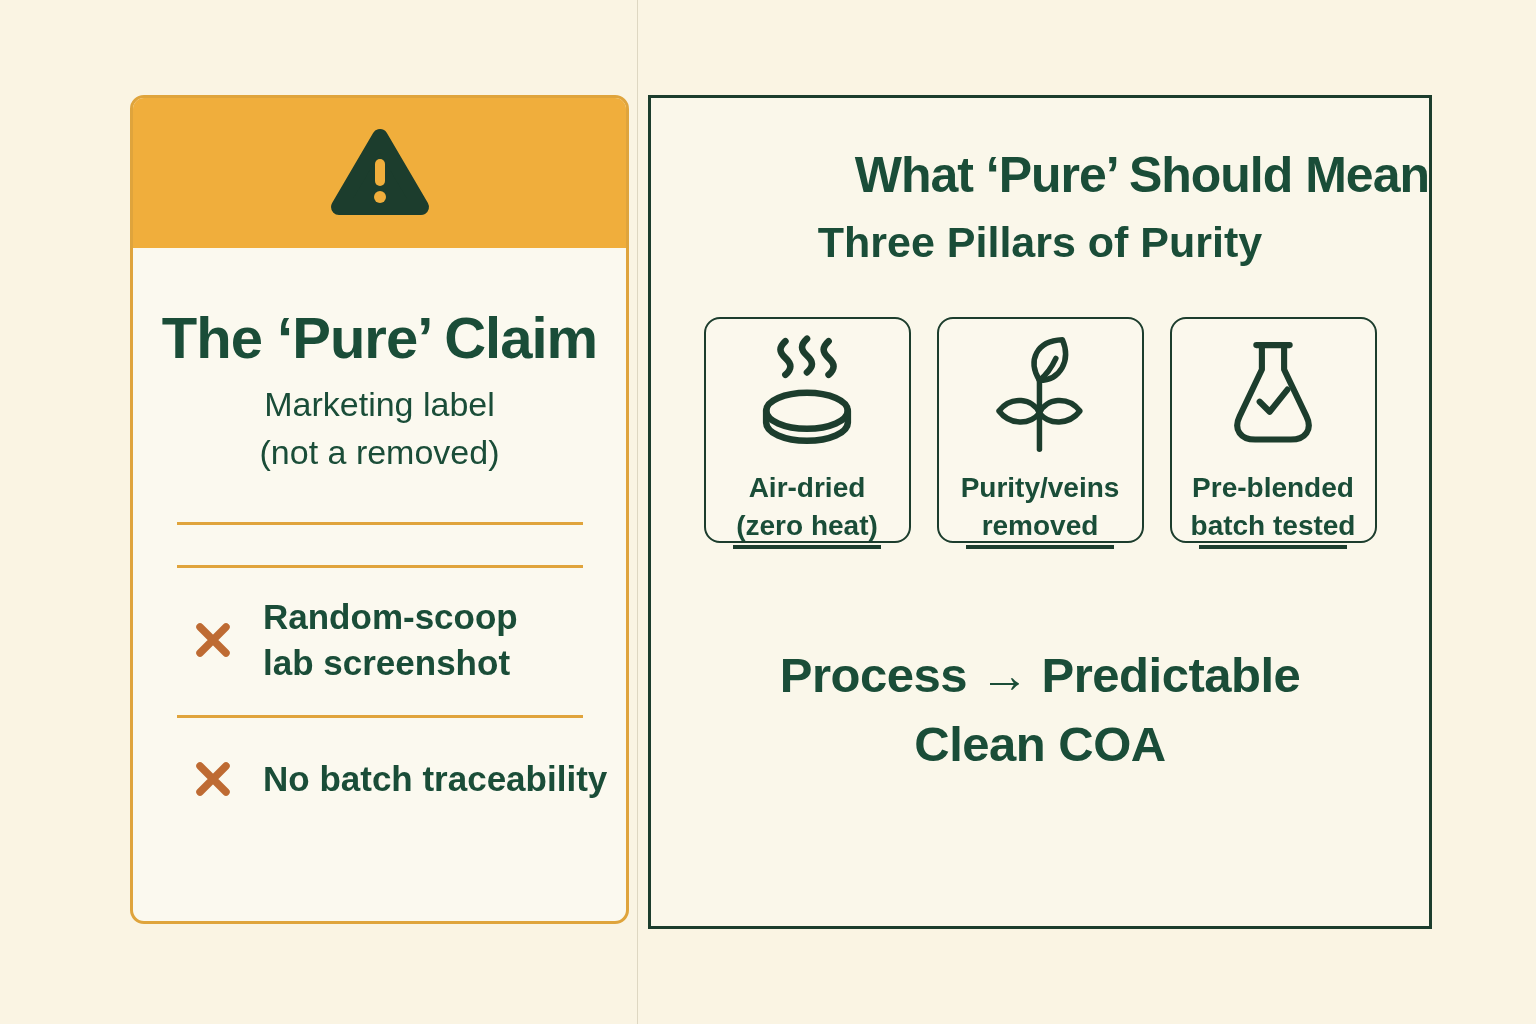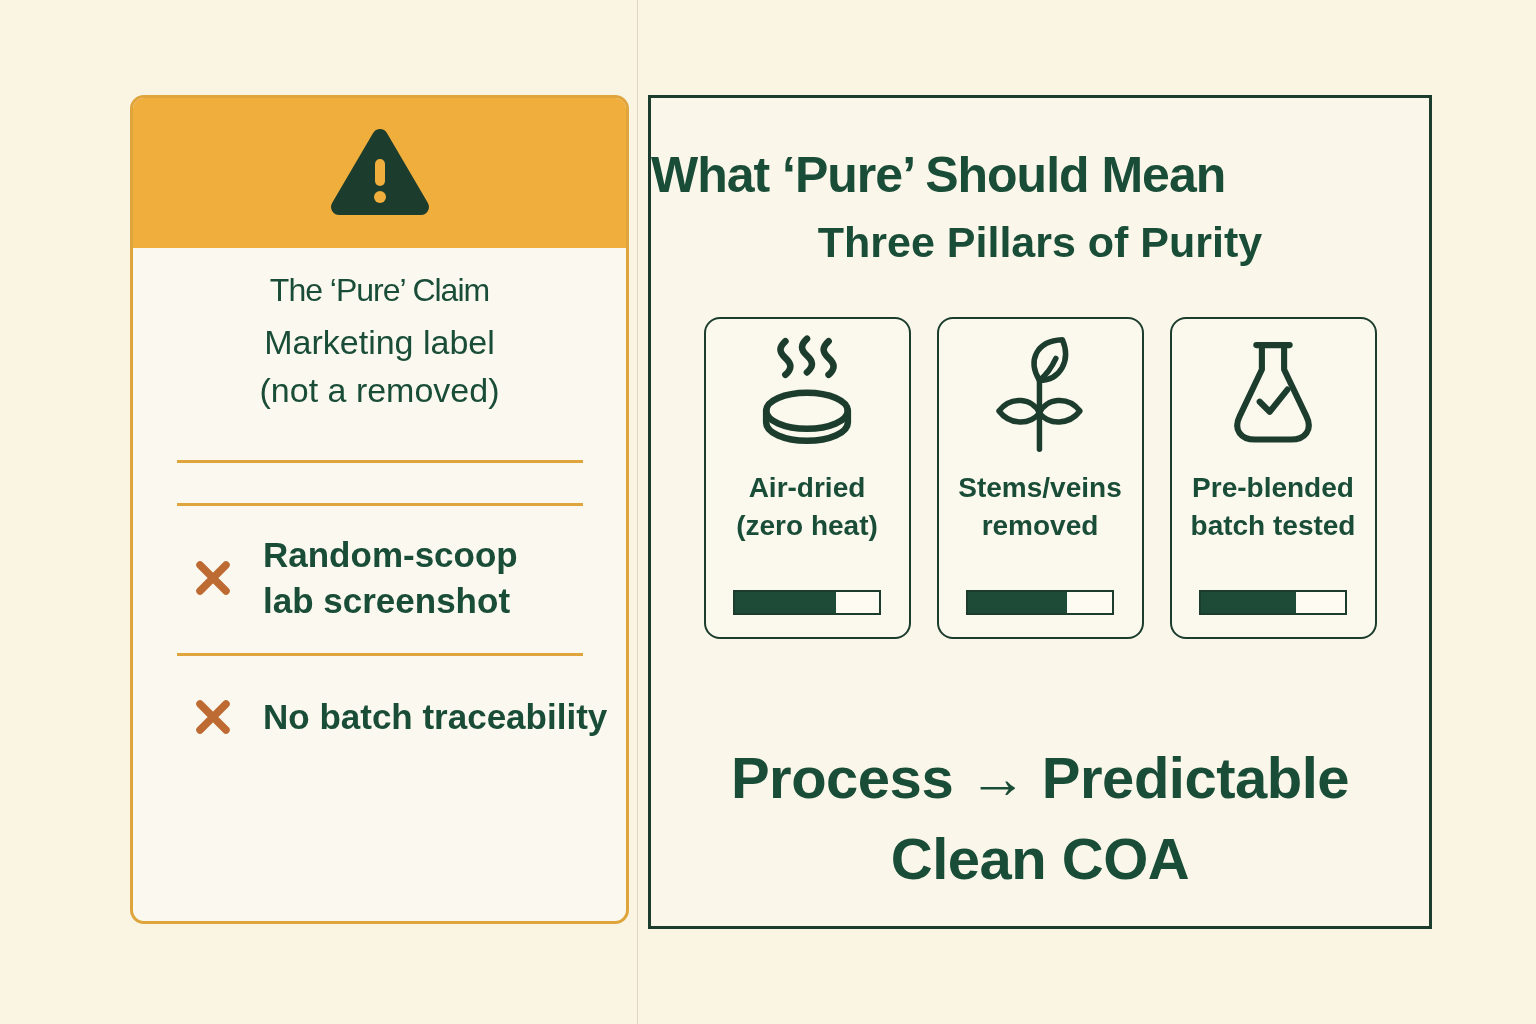--- a/index.html
+++ b/index.html
@@ -22,22 +22,22 @@
     background:#FBF9EF;
     border:3px solid #DFA43C;
     border-radius:14px;
     overflow:hidden;
   }
   .claim-header {
     height:150px; background:#F0AE3C;
     display:flex; align-items:center; justify-content:center;
   }
   .claim-title {
-    margin-top:24px; text-align:center;
-    font-size:32px; font-weight:normal; letter-spacing:-1px;
+    margin-top:56px; text-align:center;
+    font-size:58px; font-weight:bold; letter-spacing:-1px;
   }
   .claim-subtitle {
     margin-top:10px; text-align:center;
     font-size:34px; font-weight:normal; line-height:1.40;
   }
   .claim-subtitle span { display:block; }
   .gold-divider {
     width:406px; margin:0 auto;
     border-top:3px solid #E0A43C;
   }
@@ -55,33 +55,33 @@
   .x-wrap { flex:0 0 auto; display:flex; }
   .claim-label span { display:block; }
 
   
   .pillars-panel {
     position:absolute; left:648px; top:95px; width:784px; height:834px;
     background:#FAF7EA;
     border:3px solid #1C3D2D;
   }
   .pillars-title {
-    margin-top:48px; text-align:left;
+    margin-top:48px; text-align:right;
     font-size:50px; font-weight:bold; letter-spacing:-1px;
   }
   .pillars-subtitle {
     margin-top:14px; text-align:center;
     font-size:43px; font-weight:bold;
   }
   .cards {
     margin-top:50px;
     display:flex; justify-content:center; gap:26px;
   }
   .pillar-card {
-    width:207px; height:322px;
+    width:207px; height:226px;
     background:#FBF8ED;
     border:2.5px solid #1C3D2D;
     border-radius:16px;
     display:flex; flex-direction:column; align-items:center;
   }
   .card-icon {
     flex:0 0 150px;
     display:flex; align-items:center; justify-content:center;
   }
   .card-label {
@@ -91,21 +91,21 @@
   .purity-meter {
     margin-top:auto; margin-bottom:22px;
     width:148px; height:25px;
     border:2.5px solid #1C3D2D;
     background:#FDFBF2;
     overflow:hidden;
   }
   .purity-meter-fill { height:100%; background:#1E4B37; }
   .pillars-footer {
     margin-top:98px; text-align:center;
-    font-size:58px; font-weight:bold; line-height:1.40; letter-spacing:-0.5px;
+    font-size:49px; font-weight:bold; line-height:1.40; letter-spacing:-0.5px;
   }
   .pillars-footer span { display:block; }
 
   svg { display:block; }
 </style>
 </head>
 <body>
 
 <div class="seam"></div>
 
@@ -191,21 +191,21 @@
           <g fill="none" stroke="#1C3D2D" stroke-width="5" stroke-linecap="round" stroke-linejoin="round">
             <path d="M47 103 V40"></path>
             <path d="M47 40 C36 22 44 4 68 3 C76 22 66 40 47 40 Z"></path>
             <path d="M47 40 Q56 33 62 20"></path>
             <path d="M47 70 C38 81 20 81 10 68 C21 54 41 56 47 70 Z"></path>
             <path d="M47 70 C56 81 74 81 84 68 C73 54 53 56 47 70 Z"></path>
           </g>
         </svg>
       </div>
       <div class="card-label">
-        <span>Stems/veins</span>
+        <span>Purity/veins</span>
         <span>removed</span>
       </div>
       <div class="purity-meter">
         <div class="purity-meter-fill" style="width: 69%;"></div>
       </div>
     </div>
 
     <div class="pillar-card">
       <div class="card-icon">
         <svg width="100" height="116" viewBox="0 0 90 100">

